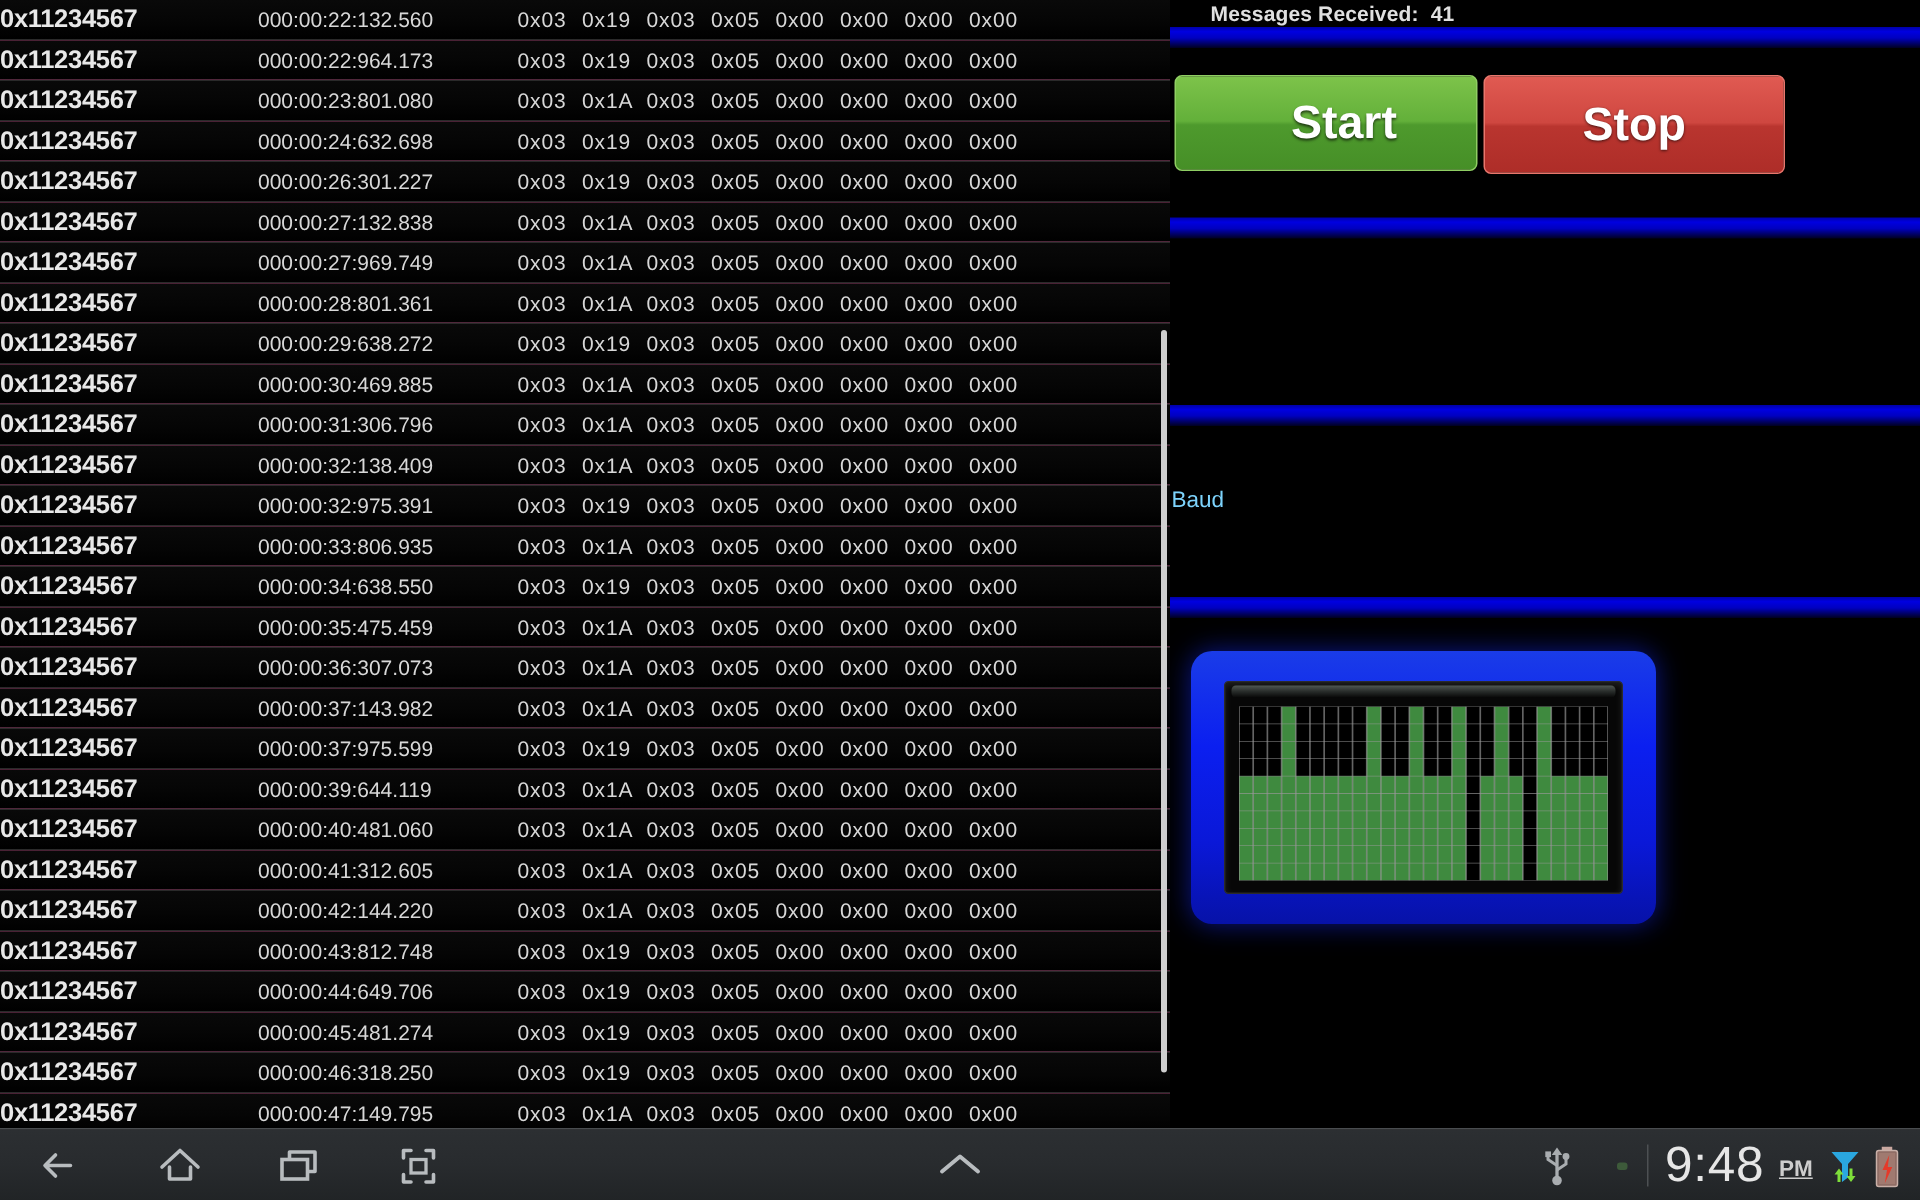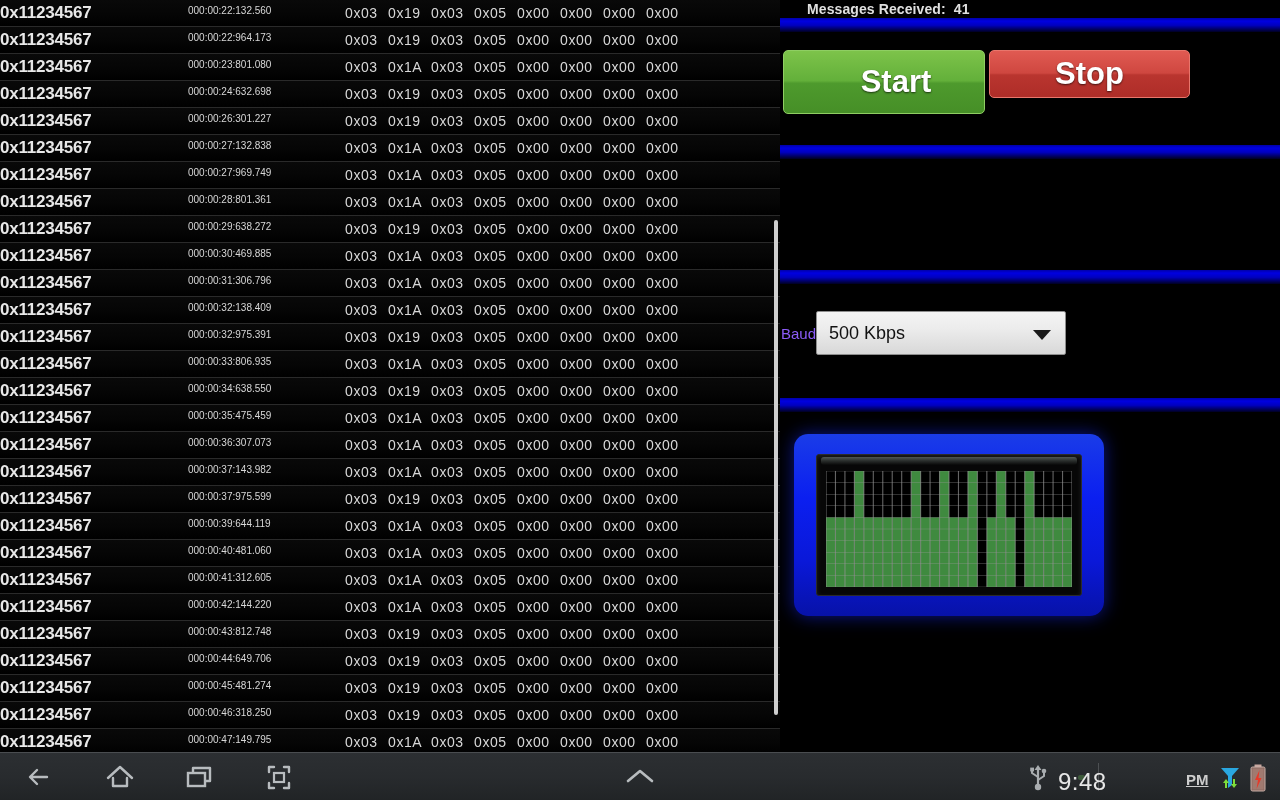--- a/index.html
+++ b/index.html
@@ -21,22 +21,22 @@
     height:27px;
     border-bottom:1px solid #2a2a2a;
     background:linear-gradient(to bottom,#090909 0%,#050505 55%,#000 100%);
   }
   .log-row .c-id {
     position:absolute; left:0; top:3px;
     font-size:17px; font-weight:bold; color:#e8e8e8;
     letter-spacing:-0.2px;
   }
   .log-row .c-time {
-    position:absolute; left:188px; top:5px;
-    font-size:10px; color:#d8d8d8;
+    position:absolute; left:172px; top:5px;
+    font-size:14px; color:#d8d8d8;
   }
   .log-row .c-data {
     position:absolute; left:345px; top:5px;
     font-size:14px; color:#d8d8d8;
     letter-spacing:0.6px;
   }
   .c-data span { display:inline-block; width:43px; }
 
   
   #log-scrollbar {
@@ -77,21 +77,21 @@
     display:flex; align-items:center; justify-content:center;
     cursor:pointer;
   }
   #btn-start {
     left:3px; top:50px; width:202px; height:64px;
     background:linear-gradient(to bottom,#7dc34a 0%,#63b03a 48%,#4e9a2d 52%,#468f27 100%);
     border-color:#8fce63;
     padding-left:24px;
   }
   #btn-stop {
-    left:209px; top:50px; width:201px; height:48px;
+    left:209px; top:50px; width:201px; height:66px;
     background:linear-gradient(to bottom,#e05a52 0%,#cf4740 48%,#b9352f 52%,#ae2d28 100%);
     border-color:#e8766c;
   }
 
   
   .btn-dark {
     position:absolute; top:180px; height:57px;
     border-radius:5px;
     background:linear-gradient(to bottom,#3a3a3a 0%,#2c2c2c 45%,#222 55%,#1a1a1a 100%);
     border:1px solid #4a4a4a;
@@ -99,21 +99,21 @@
     display:flex; align-items:center; justify-content:center;
     text-shadow:0 1px 2px rgba(0,0,0,0.8);
     cursor:pointer;
   }
   #btn-save-buffer  { left:3px;   width:202px; }
   #btn-clear-buffer { left:209px; width:201px; }
 
   
   #baud-label {
     position:absolute; left:1px; top:325px;
-    font-size:15px; color:#8b5cf6;
+    font-size:15px; color:#7dd3fc;
   }
   #baud-select {
     position:absolute; left:36px; top:311px; width:250px; height:44px;
     background:linear-gradient(to bottom,#f4f4f4 0%,#ececec 40%,#d8d8d8 100%);
     border:1px solid #8d8d8d;
     border-radius:2px;
     cursor:pointer;
   }
   #baud-value {
     position:absolute; left:12px; top:11px;
@@ -169,22 +169,22 @@
   #nav-recents  { left:160px; }
   #nav-expand   { left:239px; }
   #nav-chevron  { left:600px; }
   #sb-divider {
     position:absolute; left:1098px; top:10px; width:1px; height:28px;
     background:#4d5053;
   }
   #sb-usb   { position:absolute; left:1024px; top:9px; }
   #sb-dot   { position:absolute; left:1078px; top:22px; width:7px; height:5px;
               background:#3d5a3a; border-radius:2px; }
-  #sb-clock { position:absolute; left:1058px; top:4px;
-              font-size:24px; color:#e6e6e6; font-weight:normal; letter-spacing:0.5px;margin-top:11px; }
+  #sb-clock { position:absolute; left:1110px; top:4px;
+              font-size:33px; color:#e6e6e6; font-weight:normal; letter-spacing:0.5px; }
   #sb-ampm  { position:absolute; left:1186px; top:18px;
               font-size:15px; color:#cdcdcd; font-weight:bold;text-decoration:underline; }
   #sb-data  { position:absolute; left:1218px; top:12px; }
   #sb-batt  { position:absolute; left:1249px; top:11px; }
 </style>
 </head>
 <body>
 
 <div id="screen">
 
@@ -345,24 +345,20 @@
     <div class="divider" style="top:18px;"></div>
     <div class="divider" style="top:145px;"></div>
     <div class="divider" style="top:270px;"></div>
     <div class="divider" style="top:398px;"></div>
 
     <div class="btn-big" id="btn-start">Start</div>
     <div class="btn-big" id="btn-stop">Stop</div>
 
 
     <div id="baud-label">Baud</div>
-    <div id="baud-select">
-      <div id="baud-value">500 Kbps</div>
-      <div id="baud-caret"></div>
-    </div>
 
     <div id="graph-widget">
       <div id="graph-inner">
         <div id="graph-gloss"></div>
         <div id="graph-plot">
           <svg id="graph-svg" width="100%" height="100%" preserveAspectRatio="none" viewBox="0 0 100 100">
               <rect x="0" y="0" width="100" height="100" fill="#000"></rect>
               <rect x="0" y="40" width="3.8461538461538463" height="60" fill="#3f8a3f"></rect>
               <rect x="3.8461538461538463" y="40" width="3.8461538461538463" height="60" fill="#3f8a3f"></rect>
               <rect x="7.6923076923076925" y="40" width="3.8461538461538463" height="60" fill="#3f8a3f"></rect>

